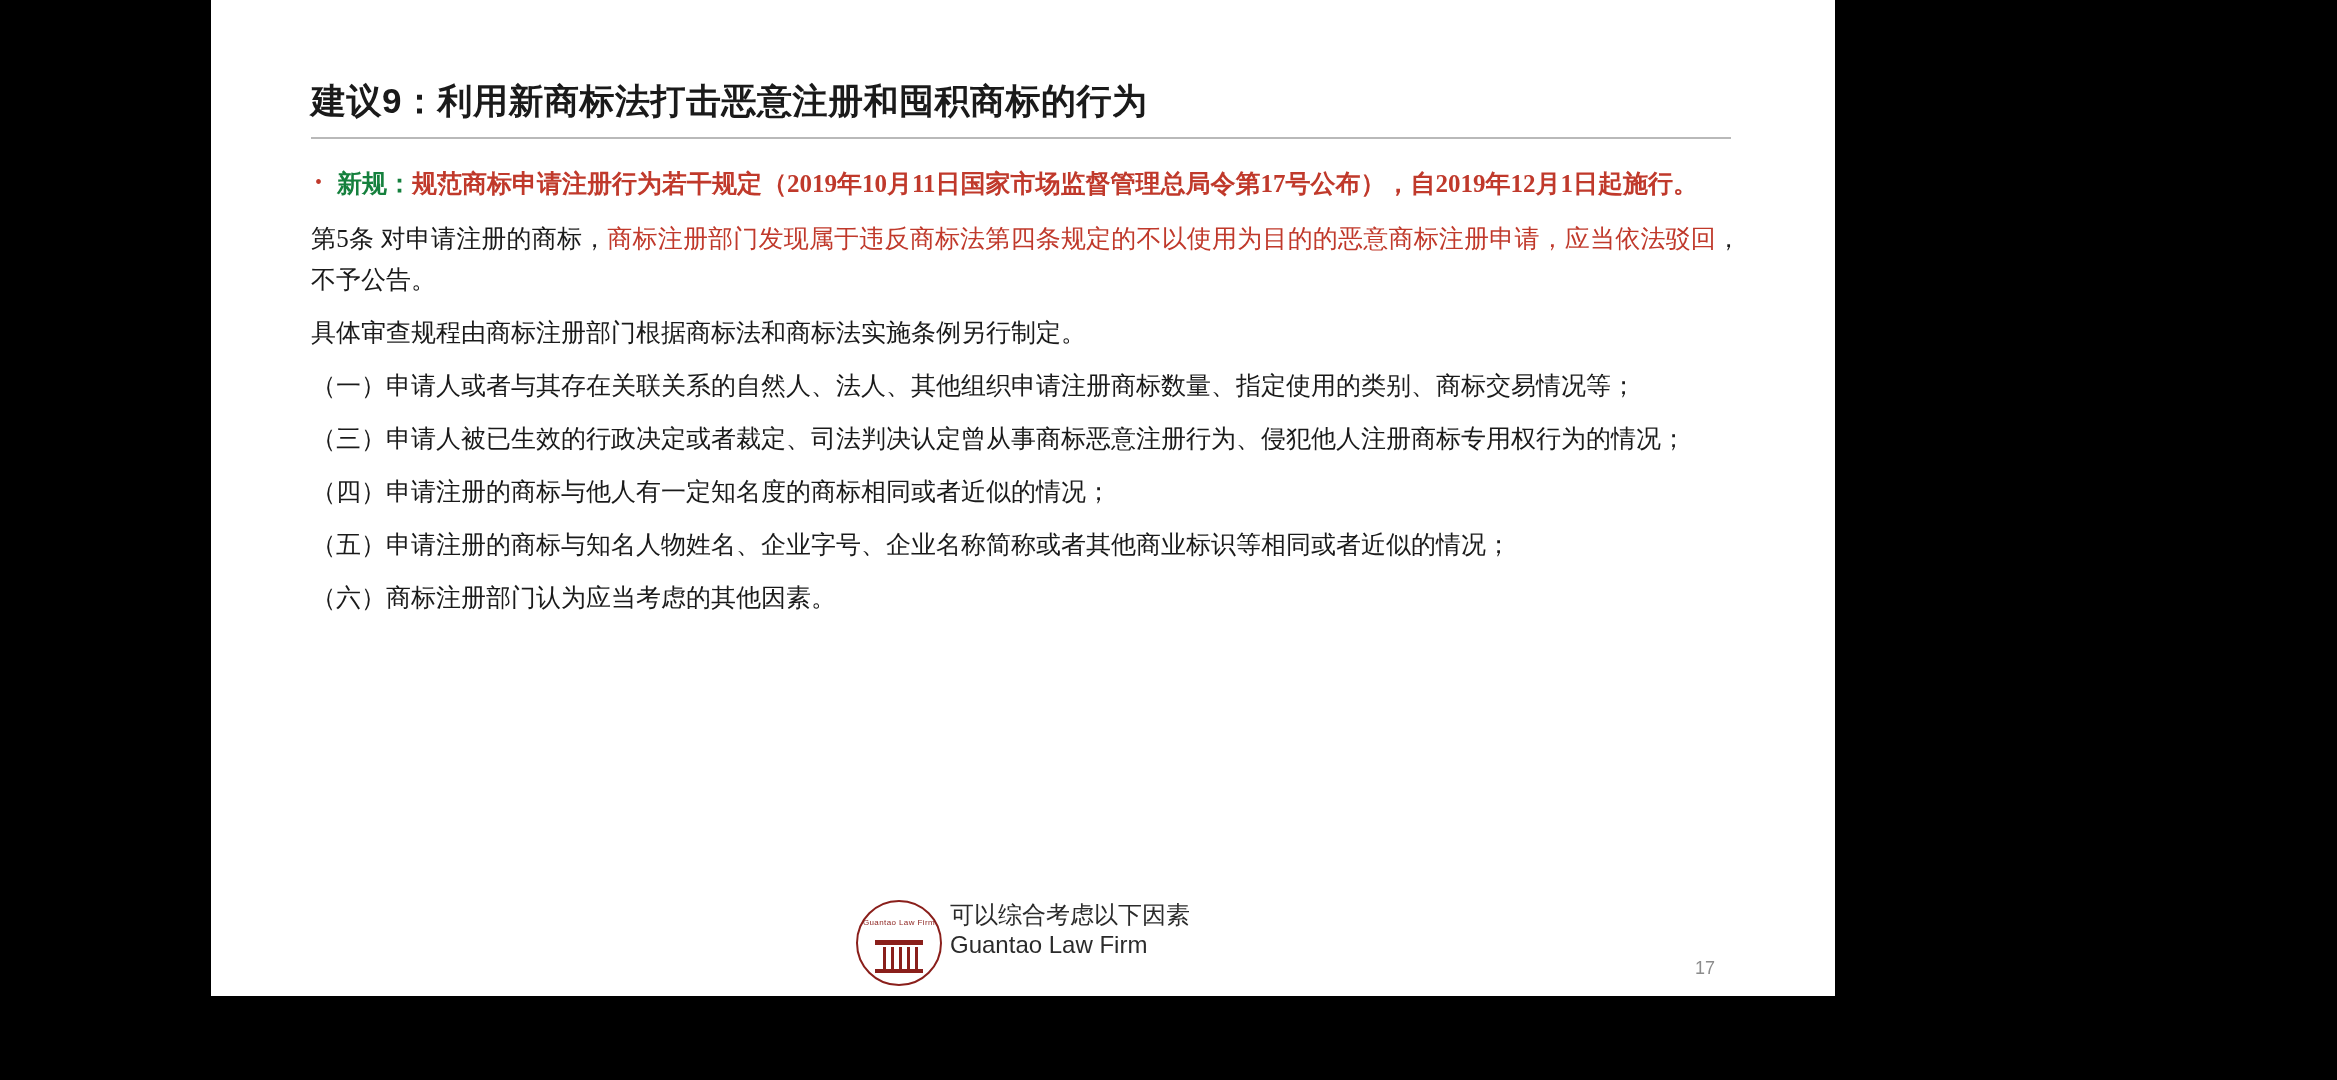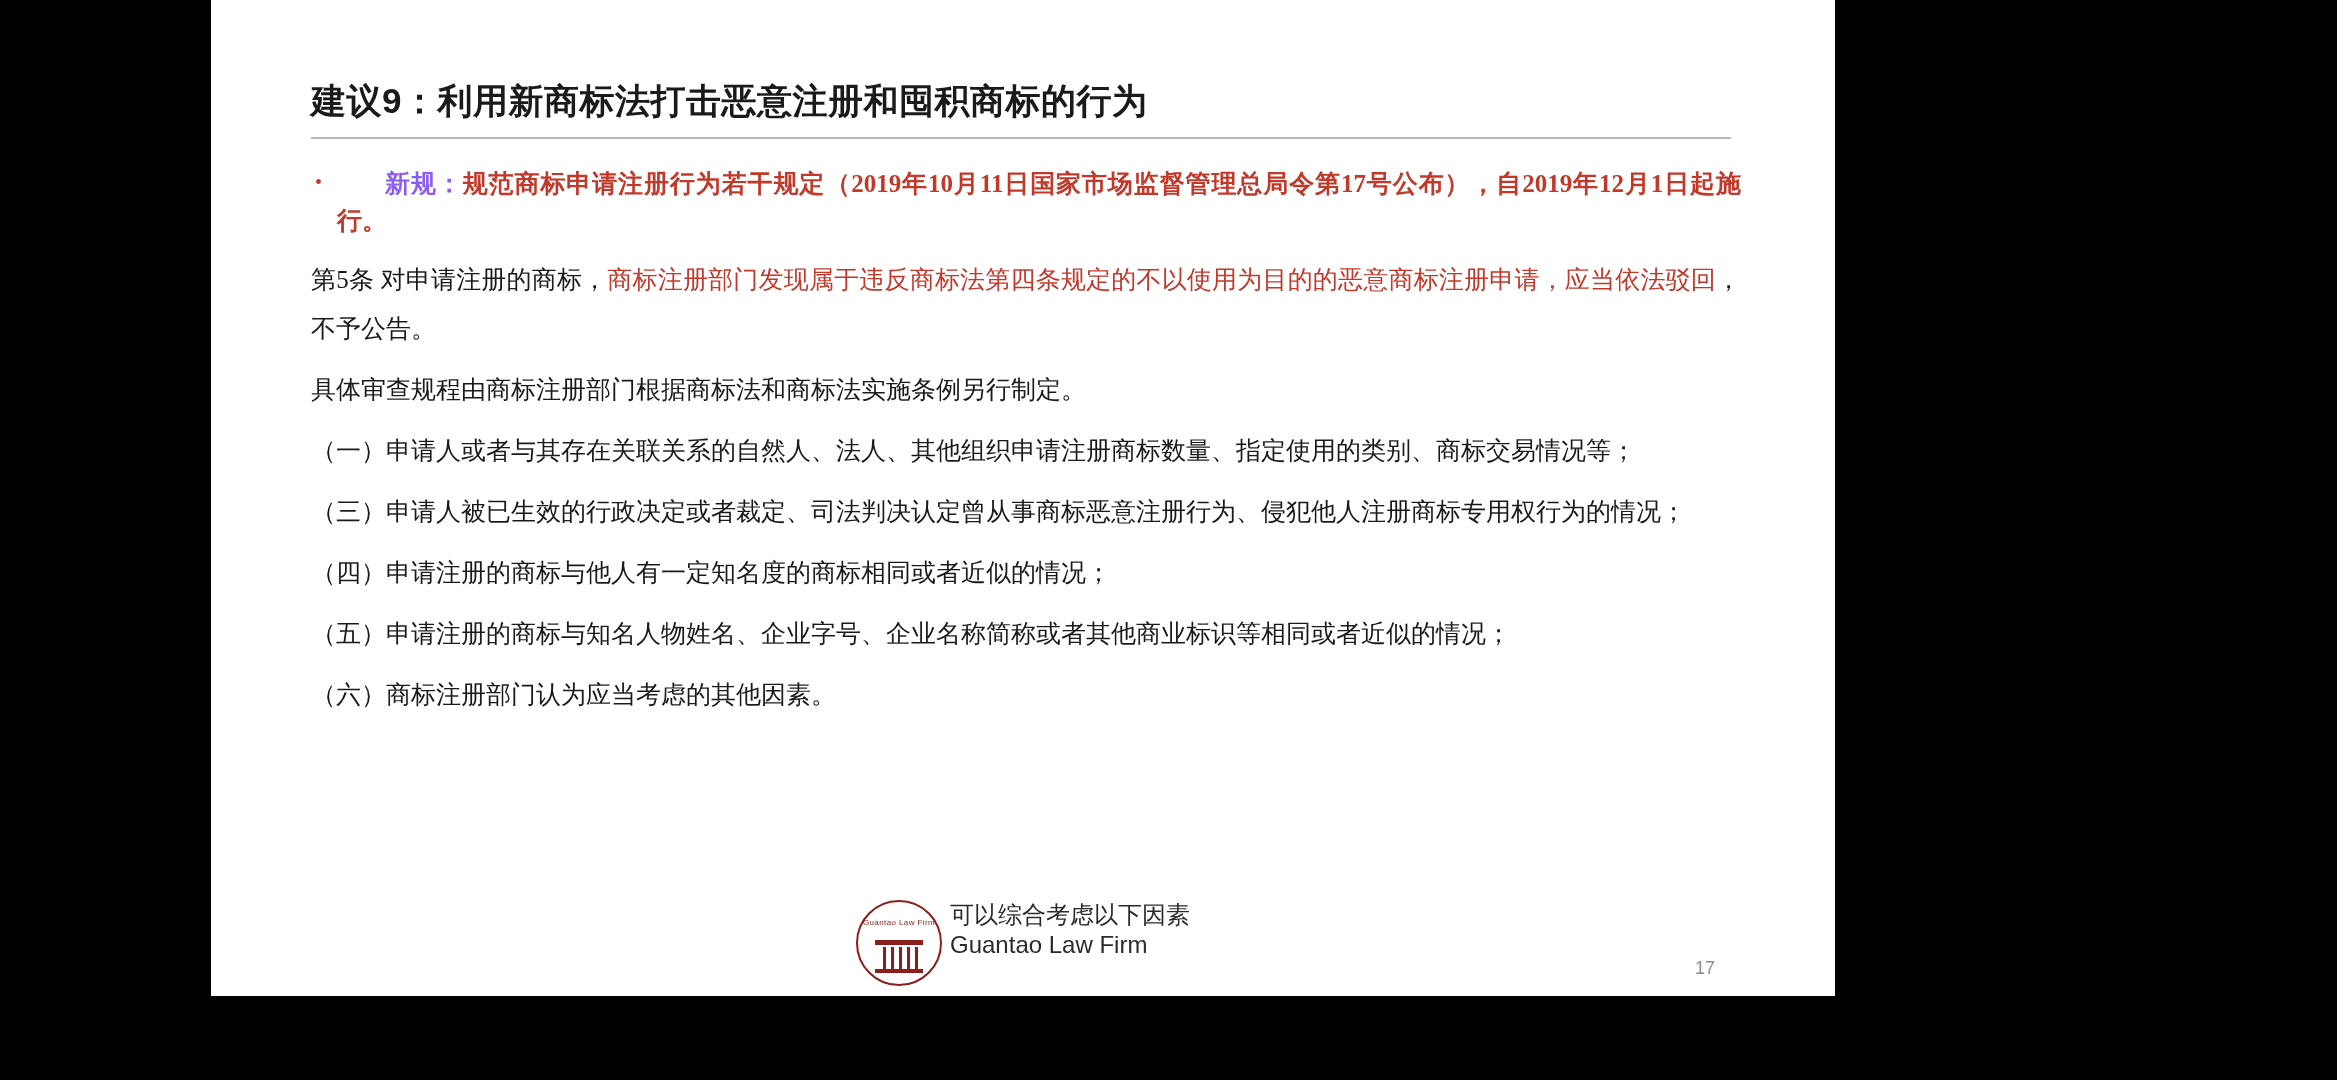--- a/index.html
+++ b/index.html
@@ -72,26 +72,25 @@
   .bullet-text {
     font-family: "Liberation Serif", "DejaVu Serif", serif;
     font-weight: bold;
     font-size: 25px;
     line-height: 37px;
     color: #c0392b;
     flex: 1 1 auto;
     text-align: justify;
   }
   .bullet-text .lead {
-    color: #8b5cf6;
-    margin-left: 48px;
+    color: #15803d;
   }
   .para {
     font-size: 25px;
-    line-height: 49px;
+    line-height: 41px;
     color: #1a1a1a;
     margin-bottom: 12px;
     text-align: justify;
   }
   .red {
     color: #c0392b;
   }
   .footer {
     position: absolute;
     left: 0;

